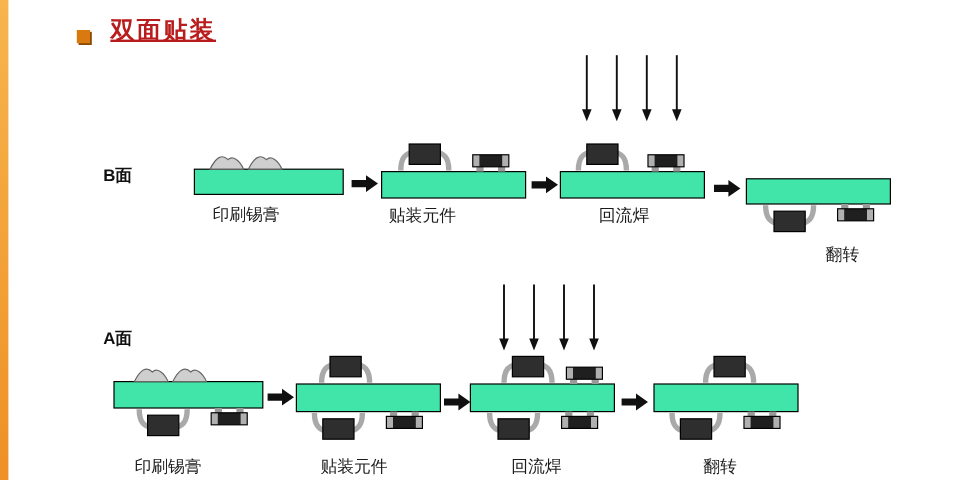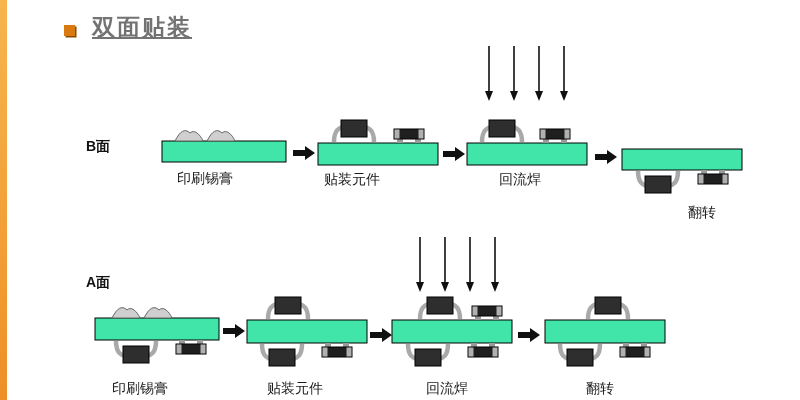--- a/index.html
+++ b/index.html
@@ -11,21 +11,21 @@
     position:absolute;left:0;top:0;width:7px;height:400px;
     background:linear-gradient(180deg,#f7b54e 0%,#ee9025 100%);
   }
   .header{position:absolute;left:0;top:0;width:800px;height:50px;}
   .title-bullet{
     position:absolute;left:64px;top:25px;width:11px;height:11px;
     background:#d97a10;box-shadow:1.5px 1.5px 0 #8a4a00;
   }
   .page-title{
     position:absolute;left:92px;top:12px;
-    font-size:23px;font-weight:bold;color:#737373;
+    font-size:20px;font-weight:bold;color:#b91c1c;
     text-decoration:underline;letter-spacing:2px;white-space:nowrap;
   }
   svg{position:absolute;left:0;top:0;}
   .step-label{font-size:14px;fill:#1a1a1a;}
   .side-label{font-size:14px;font-weight:bold;fill:#111;}
   .board{stroke:#000;stroke-width:1;}
 </style>
 </head>
 <body>
 

